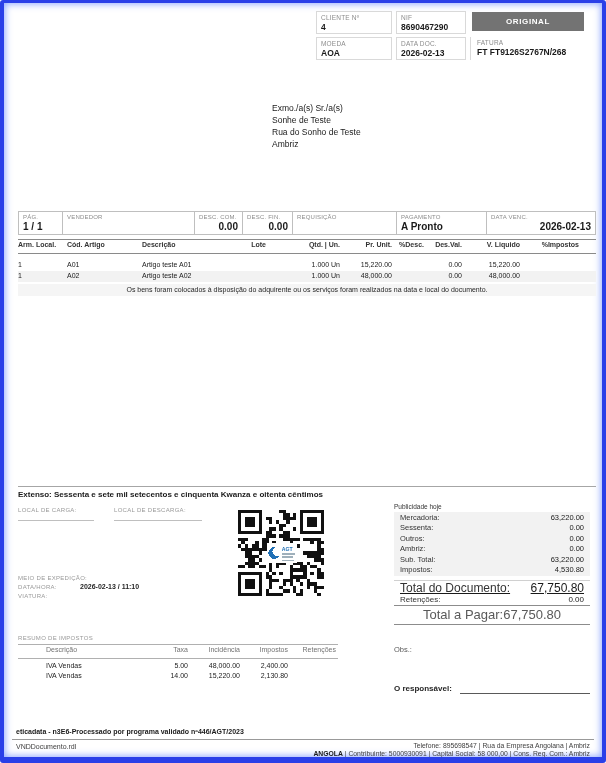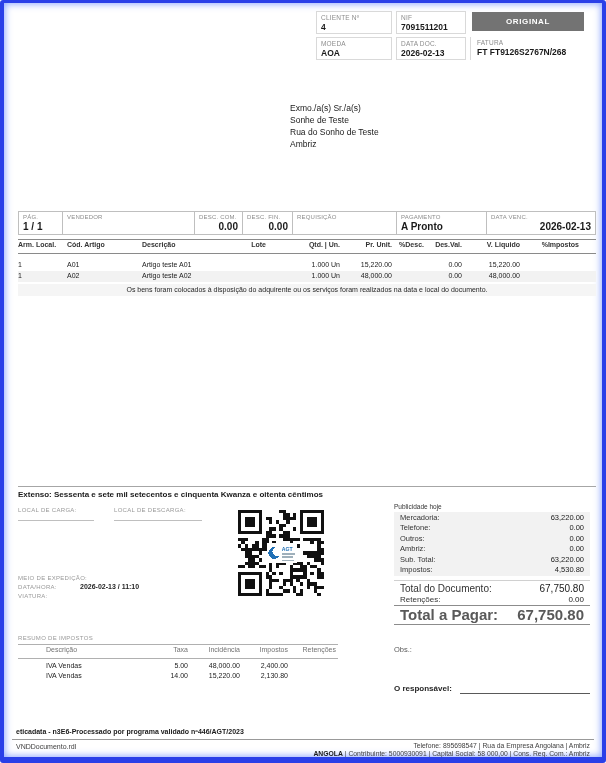--- a/index.html
+++ b/index.html
@@ -68,38 +68,38 @@
 <body>
 
 <div class="page">
 
   <div class="abs hcell" style="left:312px;top:8px;width:76px;">
     <span class="lbl">CLIENTE Nº</span>
     <span class="val">4</span>
   </div>
   <div class="abs hcell" style="left:392px;top:8px;width:70px;">
     <span class="lbl">NIF</span>
-    <span class="val">7091511201</span>
+    <span class="val">8690467290</span>
   </div>
   <div class="abs badge" style="left:468px;top:9px;width:112px;height:19px;">ORIGINAL</div>
 
   <div class="abs hcell" style="left:312px;top:34px;width:76px;">
     <span class="lbl">MOEDA</span>
     <span class="val">AOA</span>
   </div>
   <div class="abs hcell" style="left:392px;top:34px;width:70px;">
     <span class="lbl">DATA DOC.</span>
     <span class="val">2026-02-13</span>
   </div>
   <div class="abs fatura-cell" style="left:466px;top:34px;width:126px;">
     <span class="lbl" style="display:block;line-height:8px;">FATURA</span>
     <span class="val" style="display:block;line-height:11px;">FT FT9126S2767N/268</span>
   </div>
 
-  <div class="abs cust" style="left:286px;top:99px;">
+  <div class="abs cust" style="left:268px;top:99px;">
     <div>Exmo./a(s) Sr./a(s)</div>
     <div class="name">Sonhe de Teste</div>
     <div>Rua do Sonho de Teste</div>
     <div>Ambriz</div>
   </div>
 
   <div class="abs" style="left:0;top:208px;width:606px;height:24px;">
     <div class="icel" style="left:14px;width:44px;">
       <span class="lbl">PÁG.</span>
       <span class="ival">1 / 1</span>
@@ -410,52 +410,52 @@
       </svg>
   </div>
 
   <div class="abs" style="left:390px;top:500px;font-size:6.5px;color:#333;">Publicidade hoje</div>
   <div class="abs" style="left:390px;top:509px;width:196px;background:#f2f2f2;padding:1px 0;">
     <div class="trow">
         <span class="tl">Mercadoria:</span>
         <span class="tv">63,220.00</span>
       </div>
     <div class="trow">
-        <span class="tl">Telefone:</span>
+        <span class="tl">Sessenta:</span>
         <span class="tv">0.00</span>
       </div>
     <div class="trow">
         <span class="tl">Outros:</span>
         <span class="tv">0.00</span>
       </div>
     <div class="trow">
         <span class="tl">Ambriz:</span>
         <span class="tv">0.00</span>
       </div>
     <div class="trow">
         <span class="tl">Sub. Total:</span>
         <span class="tv">63,220.00</span>
       </div>
     <div class="trow">
         <span class="tl">Impostos:</span>
         <span class="tv">4,530.80</span>
       </div>
   </div>
   <div class="abs" style="left:390px;top:577px;width:196px;border-top:1px solid #d0d0d0;padding-top:2px;">
-    <div class="trow" style="font-size:10px;line-height:11px;">
+    <div class="trow" style="font-size:12px;line-height:11px;text-decoration:underline;">
         <span class="tl">Total do Documento:</span>
         <span class="tv">67,750.80</span>
       </div>
     <div class="trow" style="font-size:8px;line-height:11px;">
         <span class="tl">Retenções:</span>
         <span class="tv">0.00</span>
       </div>
   </div>
   <div class="abs" style="left:390px;top:602px;width:196px;border-top:1.5px solid #8c8c8c;border-bottom:1.5px solid #8c8c8c;">
-    <div class="trow" style="font-size:15px;font-weight:bold;color:#595959;line-height:18px;">
+    <div class="trow" style="font-size:13px;font-weight:normal;color:#595959;line-height:18px;justify-content:center;">
       <span>Total a Pagar:</span>
       <span>67,750.80</span>
     </div>
   </div>
 
   <div class="abs sc-lbl" style="left:14px;top:632px;">RESUMO DE IMPOSTOS</div>
   <div class="abs" style="left:14px;top:641px;width:320px;">
     <div style="position:relative;height:13px;border-top:1px solid #b0b0b0;border-bottom:1px solid #b0b0b0;">
       <span class="col xth x-desc">Descrição</span>
       <span class="col xth x-taxa">Taxa</span>

